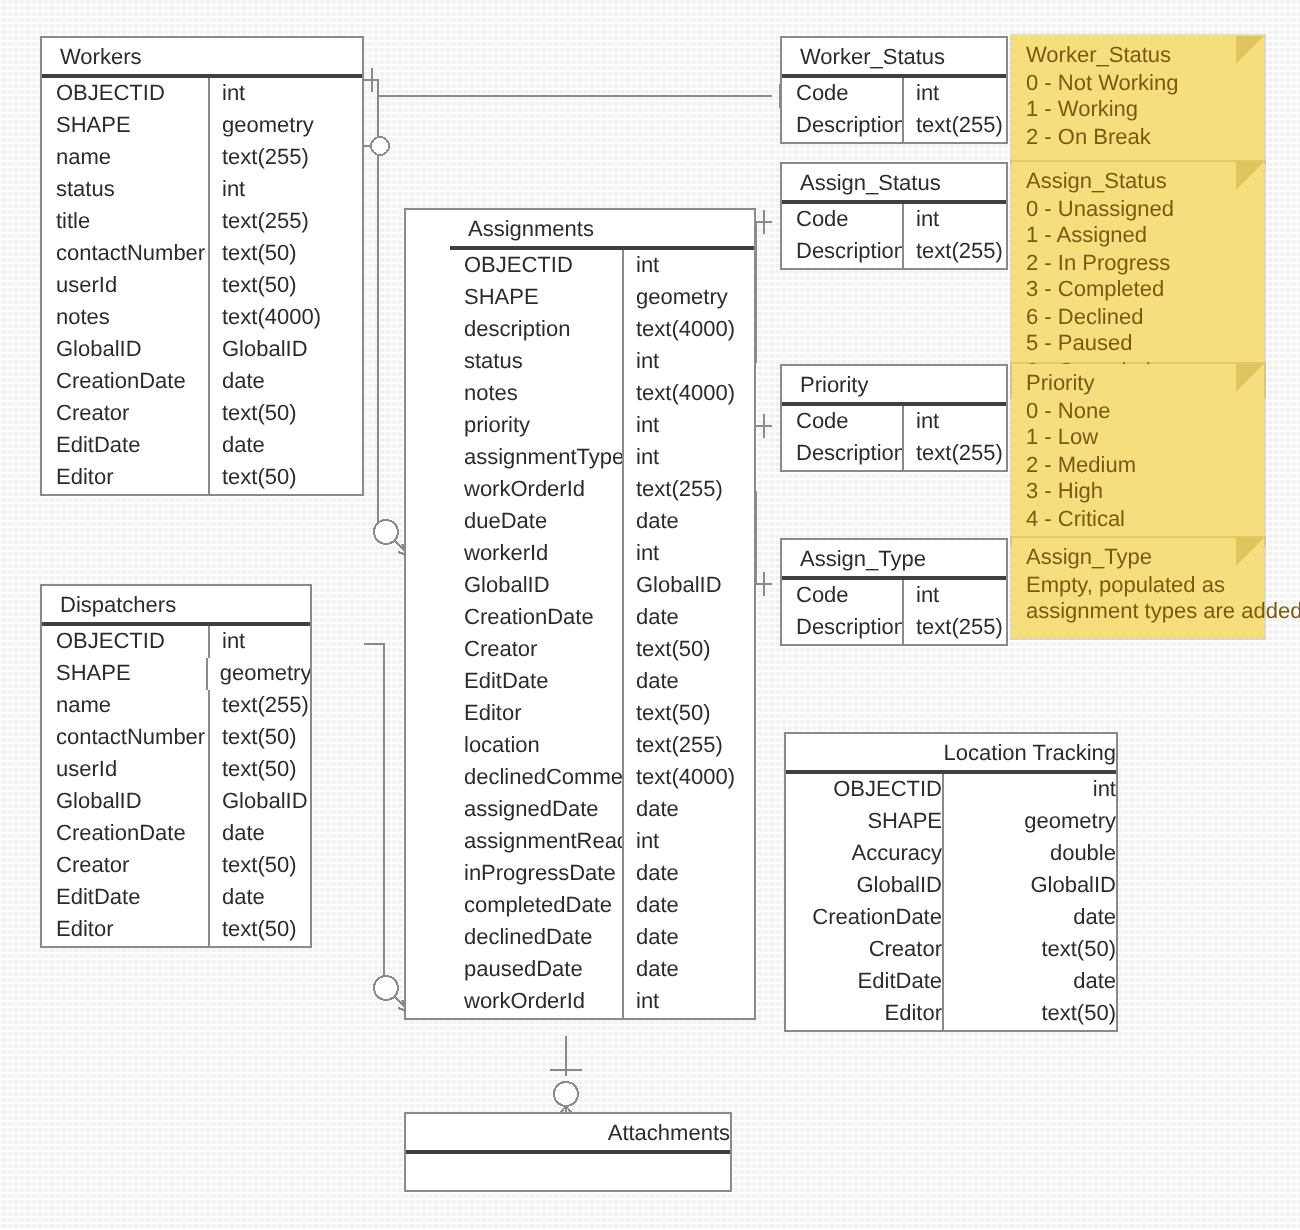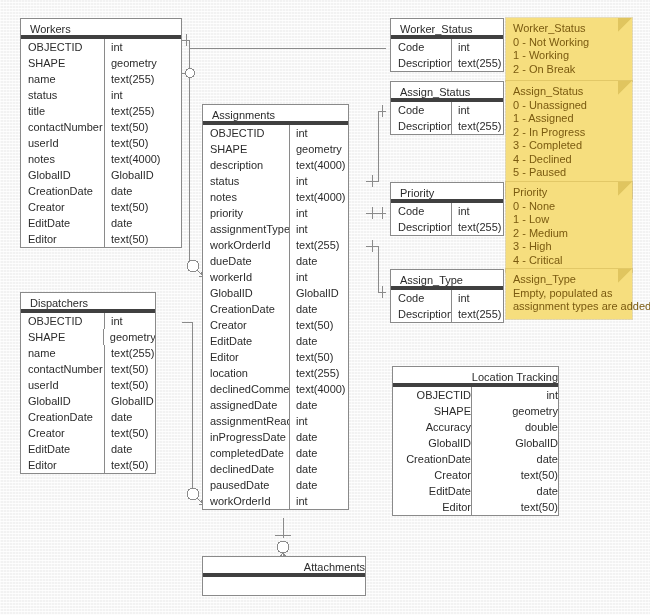--- a/index.html
+++ b/index.html
@@ -43,21 +43,21 @@
     position: absolute;
     background: #ffffff;
     border: 1px solid #8a8a8a;
     box-sizing: border-box;
     z-index: 2;
   }
   .entity-title {
     height: 20px;
     line-height: 20px;
     padding-left: 9px;
-    border-bottom: 4px solid #404040;
+    border-bottom: 2px solid #404040;
     font-size: 11px;
     color: #2b2b2b;
     background: #ffffff;
     box-sizing: border-box;
     white-space: nowrap;
     overflow: hidden;
   }
   .entity-body {
     display: block;
   }
@@ -278,21 +278,21 @@
           <div class="attr-name">EditDate</div>
           <div class="attr-type">date</div>
         </div>
         <div class="attr-row">
           <div class="attr-name">Editor</div>
           <div class="attr-type">text(50)</div>
         </div>
       </div>
   </div>
 
-  <div class="entity w-mid" style="left:202px; top:104px; width:147px;">
+  <div class="entity w-mid" style="left:202px; top:104px; width:176px;padding-left:22px;">
     <div class="entity-title">Assignments</div>
     <div class="entity-body">
         <div class="attr-row">
           <div class="attr-name">OBJECTID</div>
           <div class="attr-type">int</div>
         </div>
         <div class="attr-row">
           <div class="attr-name">SHAPE</div>
           <div class="attr-type">geometry</div>
         </div>
@@ -494,21 +494,21 @@
     <div class="note-line">2 - On Break</div>
   </div>
 
   <div class="note" style="left:506px; top:81px; width:126px;">
     <span class="fold-top"></span>
     <div class="note-title">Assign_Status</div>
     <div class="note-line">0 - Unassigned</div>
     <div class="note-line">1 - Assigned</div>
     <div class="note-line">2 - In Progress</div>
     <div class="note-line">3 - Completed</div>
-    <div class="note-line">4 - Declined</div>
+    <div class="note-line">6 - Declined</div>
     <div class="note-line">5 - Paused</div>
     <div class="note-line">6 - Canceled</div>
   </div>
 
   <div class="note" style="left:506px; top:182px; width:126px;">
     <span class="fold-top"></span>
     <div class="note-title">Priority</div>
     <div class="note-line">0 - None</div>
     <div class="note-line">1 - Low</div>
     <div class="note-line">2 - Medium</div>

